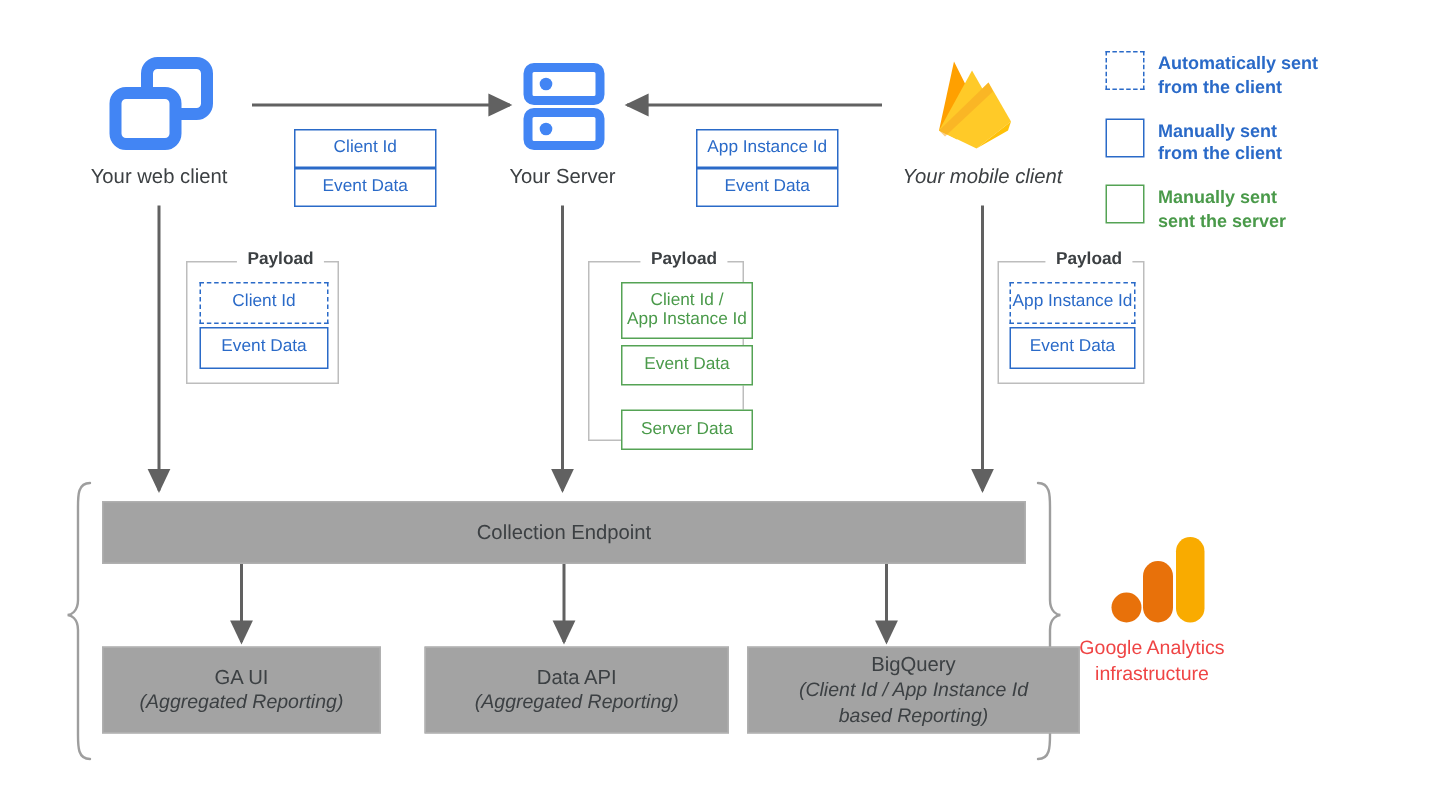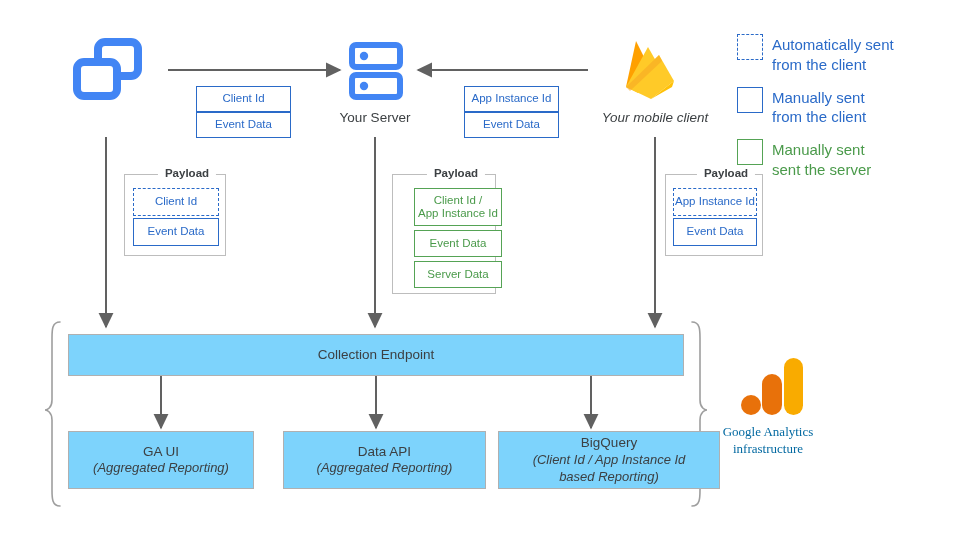--- a/index.html
+++ b/index.html
@@ -41,42 +41,43 @@
     top:-8px;left:50%;transform:translateX(-50%);
     background:#fff;padding:0 7px;
     font-size:11.5px;font-weight:bold;color:#3c4043;
     white-space:nowrap;
     margin-left:12px;
   }
 
   
   .gbox{
     box-sizing:border-box;
-    border:1px solid #b0b0b0;background:#7dd3fc;
+    border:1px solid #b0b0b0;background:#a3a3a3;
     display:flex;flex-direction:column;align-items:center;justify-content:center;
     color:#3c4043;font-size:13.5px;line-height:1.3;text-align:center;
   }
   .gbox .sub{font-style:italic;font-size:13px;}
 
   
   .legend-row{display:flex;align-items:flex-start;}
   .legend-swatch{
     box-sizing:border-box;width:26px;height:26px;flex:0 0 26px;
     border:1.5px solid #2a6ac8;background:#fff;margin-right:9px;
   }
   .legend-swatch.dashed{border-style:dashed;}
   .legend-swatch.green{border-color:#55a355;}
   .legend-text{
-    font-size:15px;line-height:1.32;color:#2a6ac8;white-space:nowrap;
+    font-size:12px;line-height:1.32;color:#2a6ac8;white-space:nowrap;
     padding-top:1px;
+    font-weight:bold;
   }
   .legend-text.green{color:#4a9a4a;}
 
   .ga-caption{
-    font-size:13px;color:#0369a1;text-align:center;line-height:1.3;font-family:Liberation Serif, serif;
+    font-size:13px;color:#ef4444;text-align:center;line-height:1.3;
   }
   svg{display:block;overflow:visible;}
 </style>
 </head>
 <body>
 
 <div class="stage">
 
   <svg class="abs" style="left:0;top:0;width:960px;height:540px;">
     <defs>
@@ -106,20 +107,21 @@
 
     <path d="M692,322 C700,322 700,330 700,338 L700,400 C700,408 705,410 707,410 C705,410 700,412 700,420 L700,490 C700,498 700,506 692,506" fill="none" stroke="#9e9e9e" stroke-width="1.6" stroke-linecap="round"></path>
   </svg>
 
   <div class="abs" style="left:74px;top:38px;width:66px;height:62px;">
     <svg viewBox="0 0 66 62" width="66" height="62">
       <rect x="24" y="4" width="40" height="34" rx="7" ry="7" fill="none" stroke="#4285F4" stroke-width="8"></rect>
       <rect x="3" y="24" width="40" height="34" rx="7" ry="7" fill="#fff" stroke="#4285F4" stroke-width="8"></rect>
     </svg>
   </div>
+  <div class="abs node-caption" style="left:26px;top:110px;width:160px;">Your web client</div>
 
   <div class="abs" style="left:349px;top:42px;width:54px;height:58px;">
     <svg viewBox="0 0 54 58" width="54" height="58">
       <rect x="3" y="3" width="48" height="22" rx="4" ry="4" fill="#fff" stroke="#4285F4" stroke-width="6"></rect>
       <circle cx="15" cy="14" r="4.2" fill="#4285F4"></circle>
       <rect x="3" y="33" width="48" height="22" rx="4" ry="4" fill="#fff" stroke="#4285F4" stroke-width="6"></rect>
       <circle cx="15" cy="44" r="4.2" fill="#4285F4"></circle>
     </svg>
   </div>
   <div class="abs node-caption" style="left:295px;top:110px;width:160px;">Your Server</div>
@@ -147,21 +149,21 @@
     <div class="chip abs" style="left:8px;top:43px;width:86px;height:28px;">Event Data</div>
   </div>
 
   <div class="abs payload" style="left:392px;top:174px;width:104px;height:120px;">
     <div class="payload-legend">Payload</div>
     <div class="chip green abs" style="left:8px;top:13px;width:88px;height:38px;flex-direction:column;">
       <span>Client Id /</span>
       <span>App Instance Id</span>
     </div>
     <div class="chip green abs" style="left:8px;top:55px;width:88px;height:27px;">Event Data</div>
-    <div class="chip green abs" style="left:8px;top:86px;width:88px;height:27px;">Server Data</div>
+    <div class="chip green abs" style="left:8px;top:98px;width:88px;height:27px;">Server Data</div>
   </div>
 
   <div class="abs payload" style="left:665px;top:174px;width:98px;height:82px;">
     <div class="payload-legend">Payload</div>
     <div class="chip dashed abs" style="left:7px;top:13px;width:84px;height:28px;">App Instance Id</div>
     <div class="chip abs" style="left:7px;top:43px;width:84px;height:28px;">Event Data</div>
   </div>
 
   <div class="abs" style="left:737px;top:34px;width:215px;">
     <div class="legend-row" style="margin-bottom:12px;">

